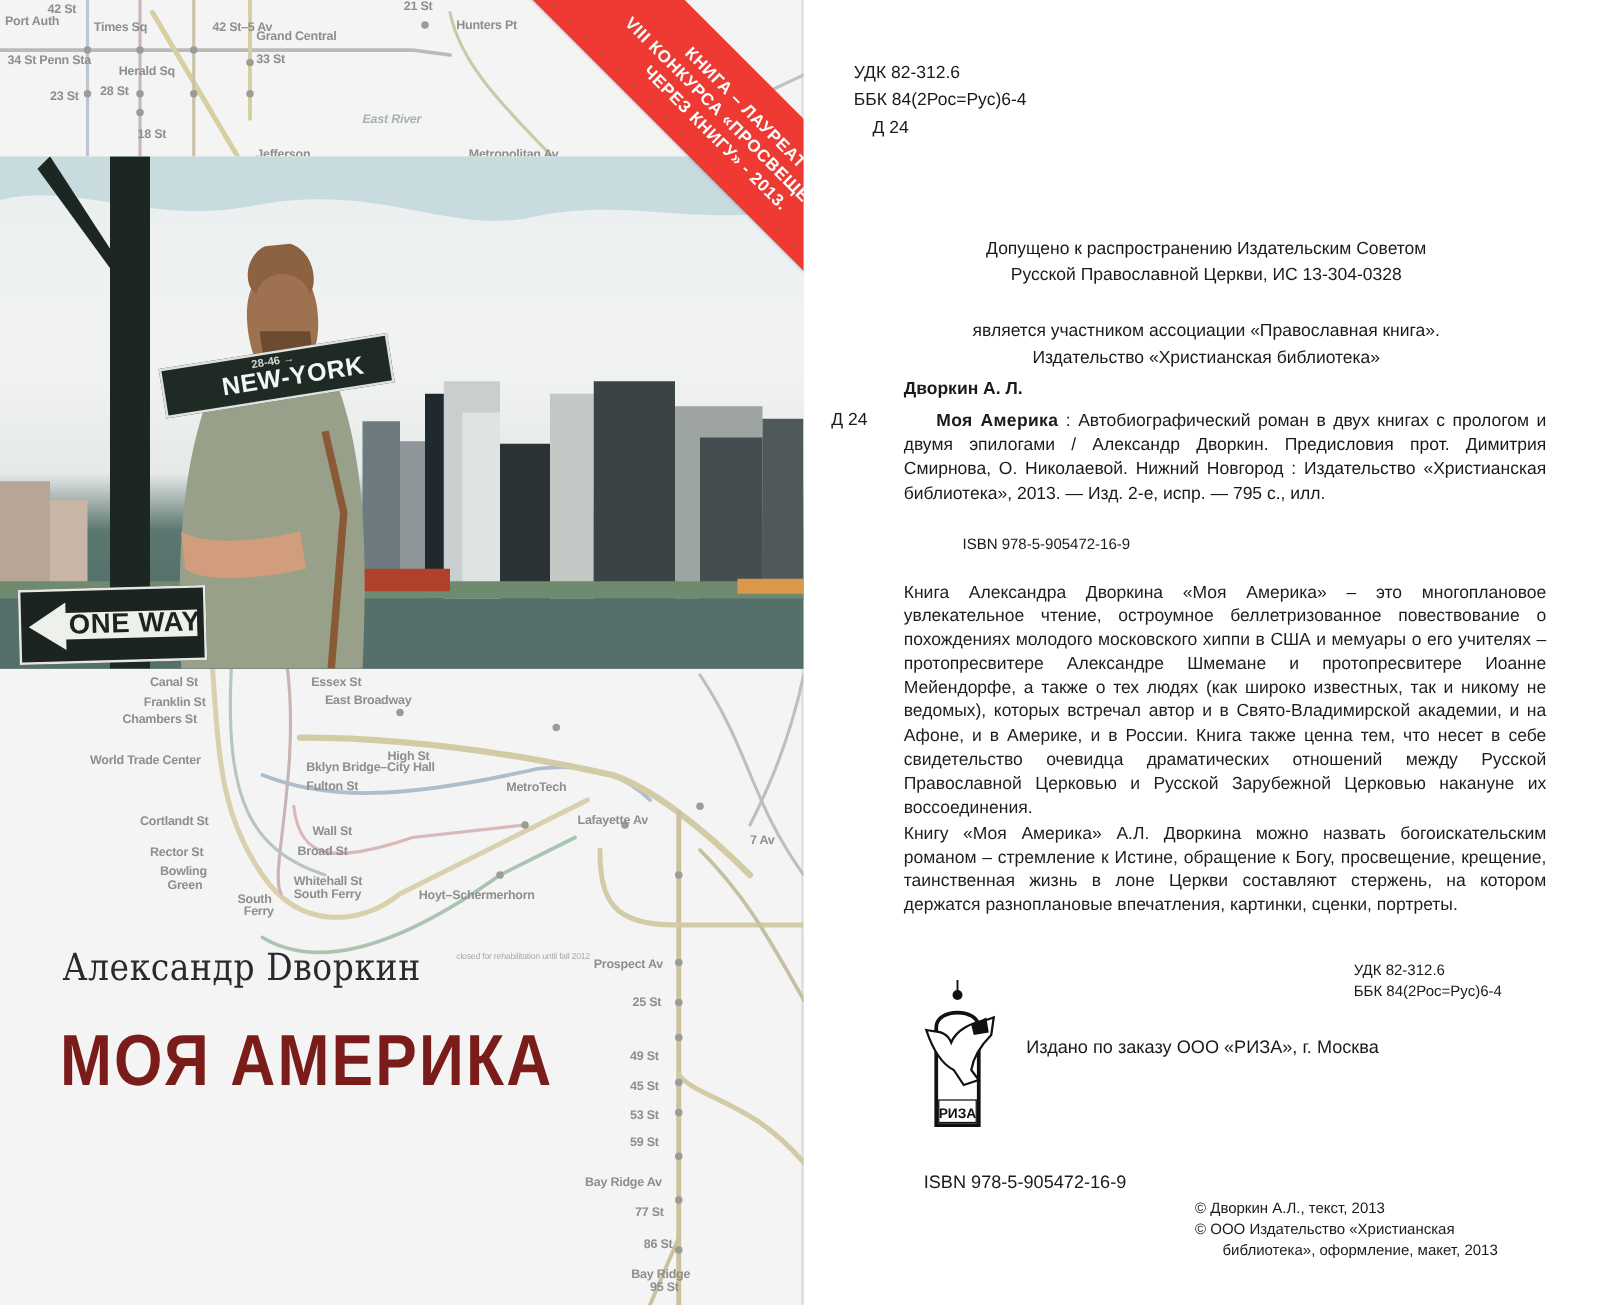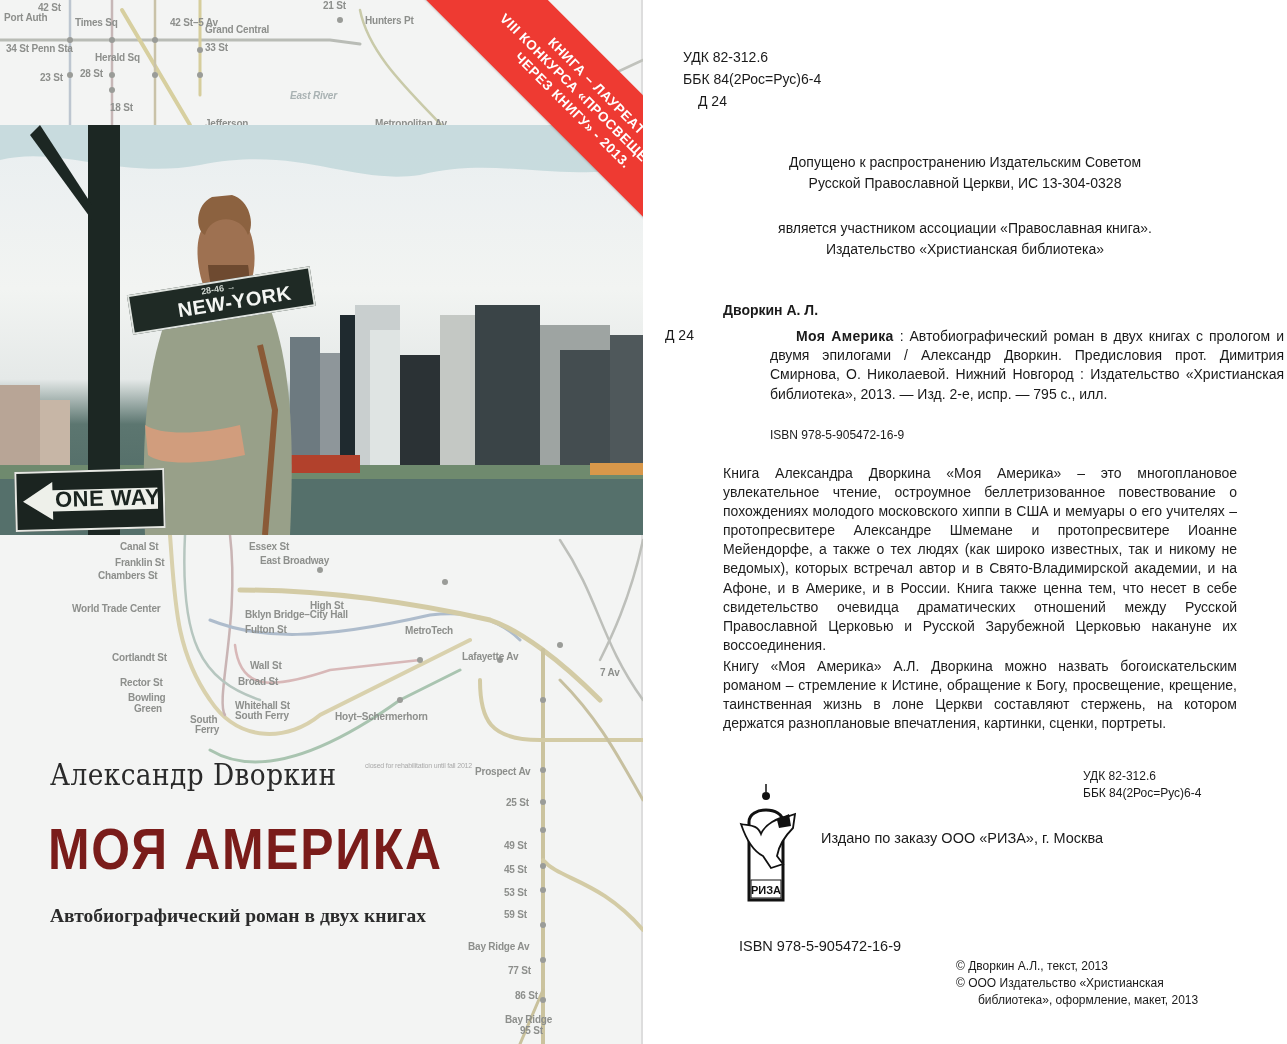--- a/index.html
+++ b/index.html
@@ -66,26 +66,26 @@
     position:absolute; left:50px; top:903px;
     font-family:"Liberation Serif", serif; font-weight:bold; font-size:19.5px; line-height:25px;
     color:#2b2b2b;
   }
 
   
   .page { position:absolute; left:643px; top:0; width:644px; height:744px; background:#fff; color:#1a1a1a; }
   .t { position:absolute; font-family:"Liberation Sans", sans-serif; white-space:nowrap; }
   .class-codes { left:40px; top:46px; font-size:14px; line-height:22px; }
   .class-codes .indent { padding-left:15px; }
-  .center-block { left:0; width:644px; text-align:center; font-size:14px; line-height:21px; }
+  .center-block { left:0; width:644px; text-align:center; font-size:14px; line-height:21px;margin-top:36px; }
   .bib-author { left:80px; top:302px; font-size:14px; font-weight:bold;text-align:right; }
   .bib-code { left:22px; top:327px; font-size:14px; }
   .bib-body {
     position:absolute; left:80px; top:327px; width:514px; font-size:14px; line-height:19.2px;
-    text-align:justify; text-align-last:left;margin-left:47px;
+    text-align:justify; text-align-last:left;
   }
   .bib-body b { letter-spacing:0.3px; }
   .bib-isbn { left:127px; top:428px; font-size:12px; }
   .annot {
     position:absolute; left:80px; width:514px; font-size:14px; line-height:19.1px;
     text-align:justify; text-align-last:left; color:#1d1d1d;
   }
   .p1 { top:464px; }
   .p2 { top:657px; }
   .codes2 { left:440px; top:768px; font-size:12px; line-height:17px; }
@@ -266,21 +266,20 @@
 
   <div class="ribbon">
     <span>КНИГА – ЛАУРЕАТ</span>
     <span>VIII КОНКУРСА «ПРОСВЕЩЕНИЕ</span>
     <span>ЧЕРЕЗ КНИГУ» - 2013.</span>
   </div>
 
   <div class="author">Александр Dворкин</div>
   <div class="title">МОЯ АМЕРИКА</div>
   <div class="subtitle">
-    <div>Автобиографический роман в двух книгах</div>
   </div>
 </div>
 
 <div class="page">
 
   <div class="t class-codes">
     <div>УДК 82-312.6</div>
     <div>ББК 84(2Рос=Рус)6-4</div>
     <div class="indent">Д 24</div>
   </div>

